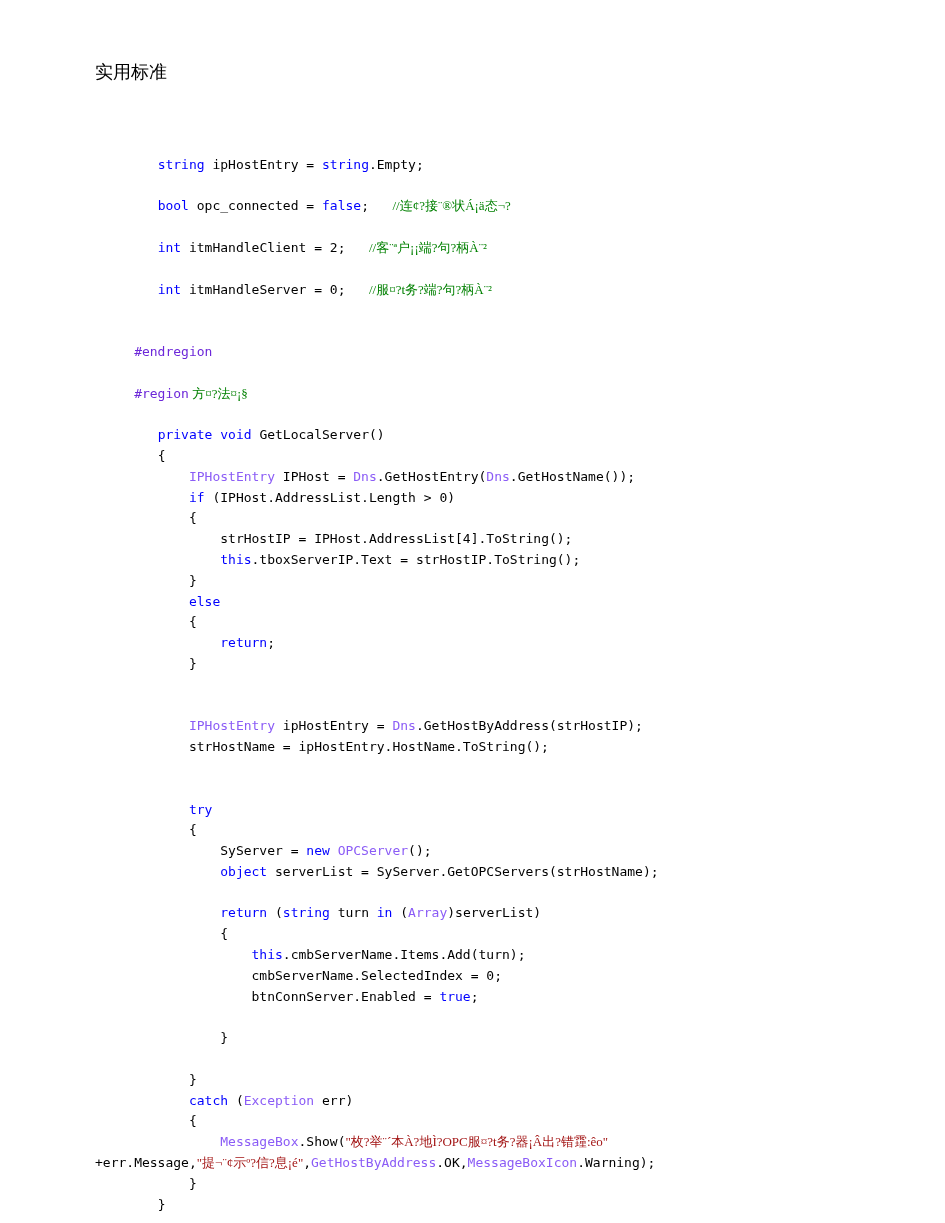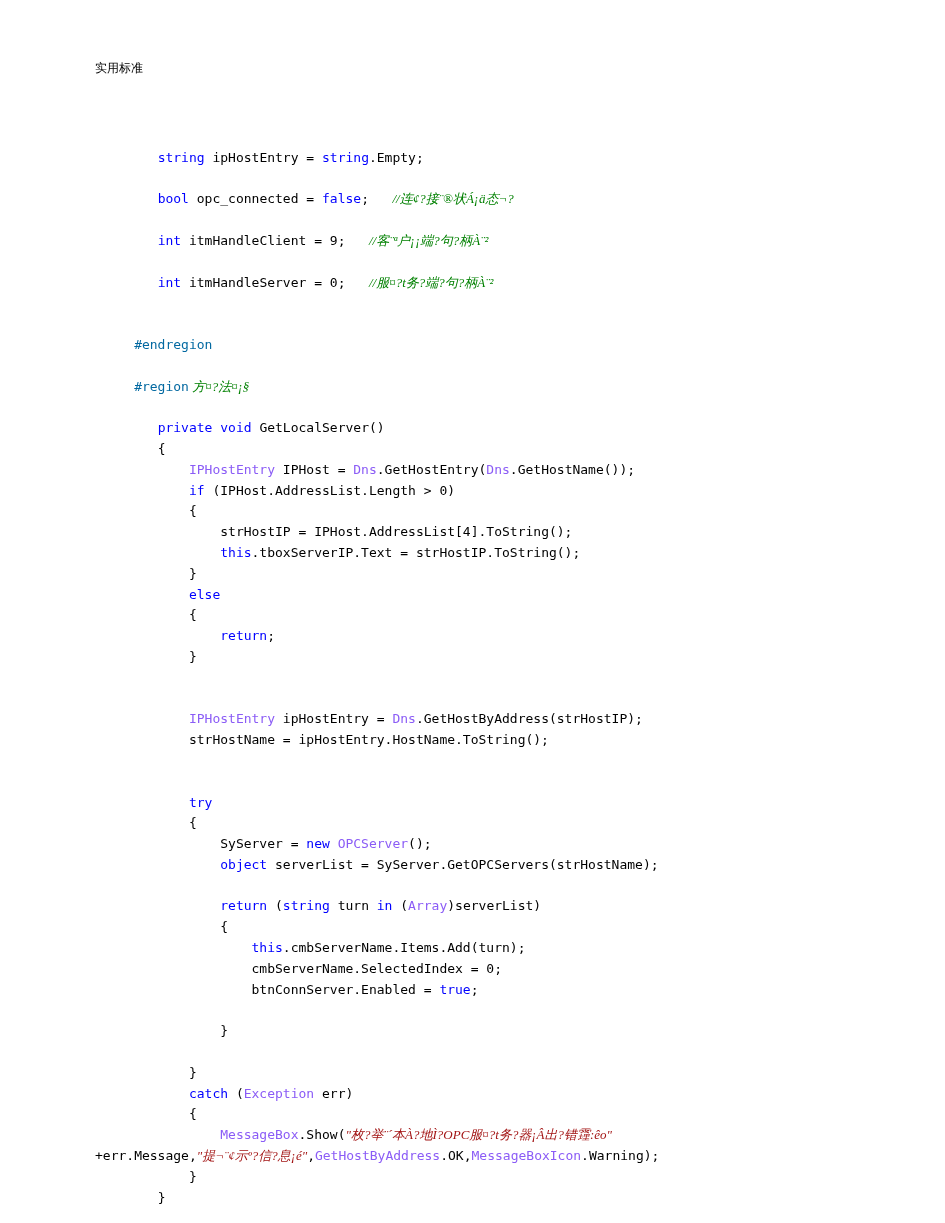--- a/index.html
+++ b/index.html
@@ -9,51 +9,51 @@
     font-family: "SimSun", "宋体", monospace;
     font-size: 13px;
     color: #000000;
     width: 945px;
   }
   .page {
     padding: 60px 95px 40px 95px;
   }
   .header {
     font-family: "SimSun", "宋体", sans-serif;
-    font-size: 12px;
+    font-size: 18px;
     color: #000;
     margin-bottom: 50px;
   }
   .code {
     font-family: "NSimSun", "SimSun", Consolas, monospace;
     font-size: 13px;
     line-height: 1.6;
     white-space: pre;
     color: #000000;
   }
   .kw { color: #0000ff; }
   .type { color: #8b5cf6; }
   .str { color: #a31515; }
   .cm { color: #008000; }
-  .pp { color: #0369a1; }
-  .cjk { font-family: "SimSun","宋体",serif; font-style: italic; }
+  .pp { color: #6d28d9; }
+  .cjk { font-family: "SimSun","宋体",serif; }
   .green { color: #008000; }
 </style>
 </head>
 <body>
 
 <div class="page">
   <div class="header">实用标准</div>
 
   <div class="code">
 <span>        <span class="kw">string</span><span> ipHostEntry = </span><span class="kw">string</span><span>.Empty;</span></span>
 
 <span>        <span class="kw">bool</span><span> opc_connected = </span><span class="kw">false</span><span>;   </span><span class="cm cjk">//连¢?接¨®状Á¡ä态¬?</span></span>
 
-<span>        <span class="kw">int</span><span> itmHandleClient = 9;   </span><span class="cm cjk">//客¨ª户¡¡端?句?柄À¨²</span></span>
+<span>        <span class="kw">int</span><span> itmHandleClient = 2;   </span><span class="cm cjk">//客¨ª户¡¡端?句?柄À¨²</span></span>
 
 <span>        <span class="kw">int</span><span> itmHandleServer = 0;   </span><span class="cm cjk">//服¤?t务?端?句?柄À¨²</span></span>
 
 
 <span>     <span class="pp">#endregion</span></span>
 
 <span>     <span class="pp">#region</span><span class="green cjk"> 方¤?法¤¡§</span></span>
 
 <span>        <span class="kw">private</span><span class="kw"> void</span><span> GetLocalServer()</span></span>
 <span>        <span>{</span></span>

